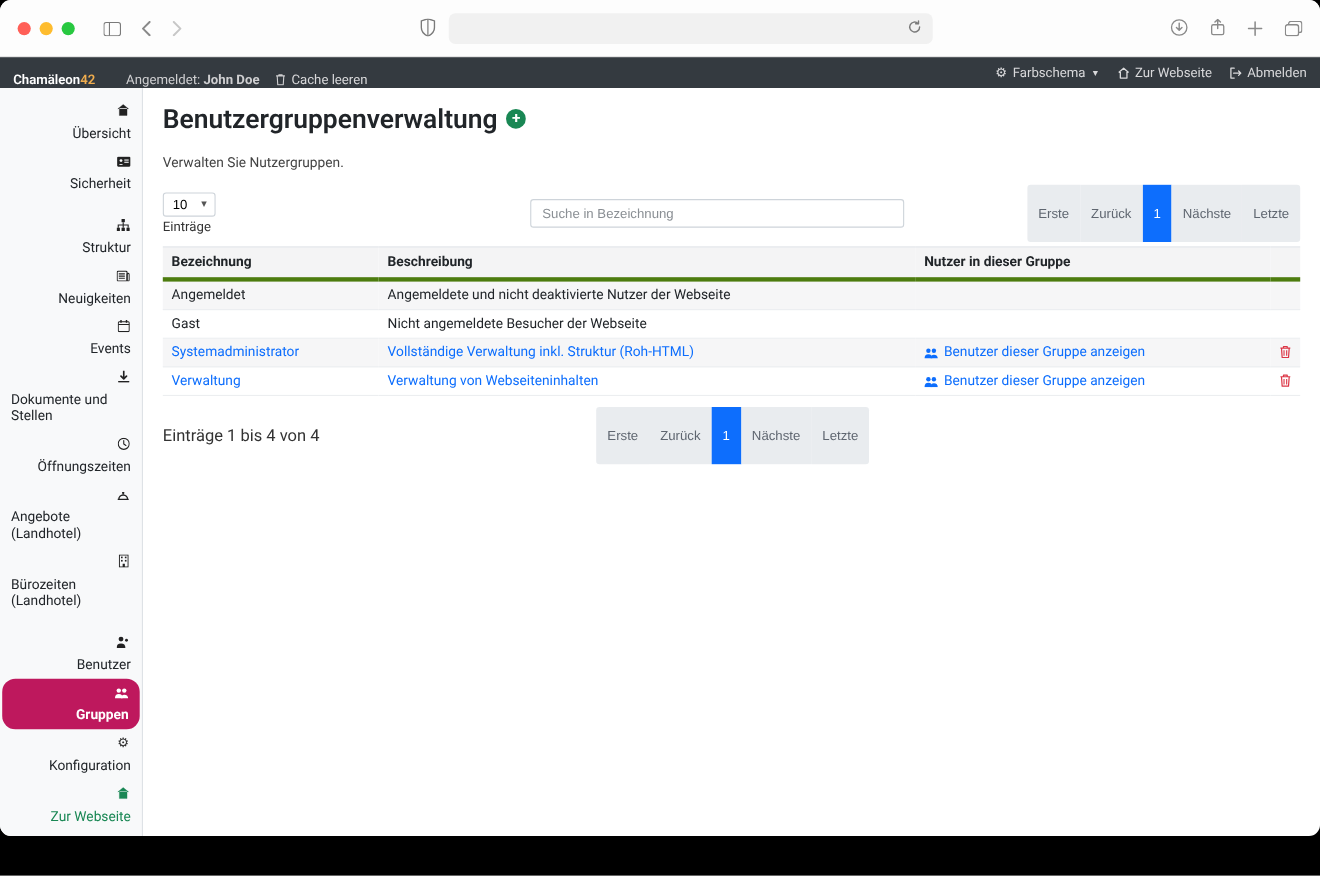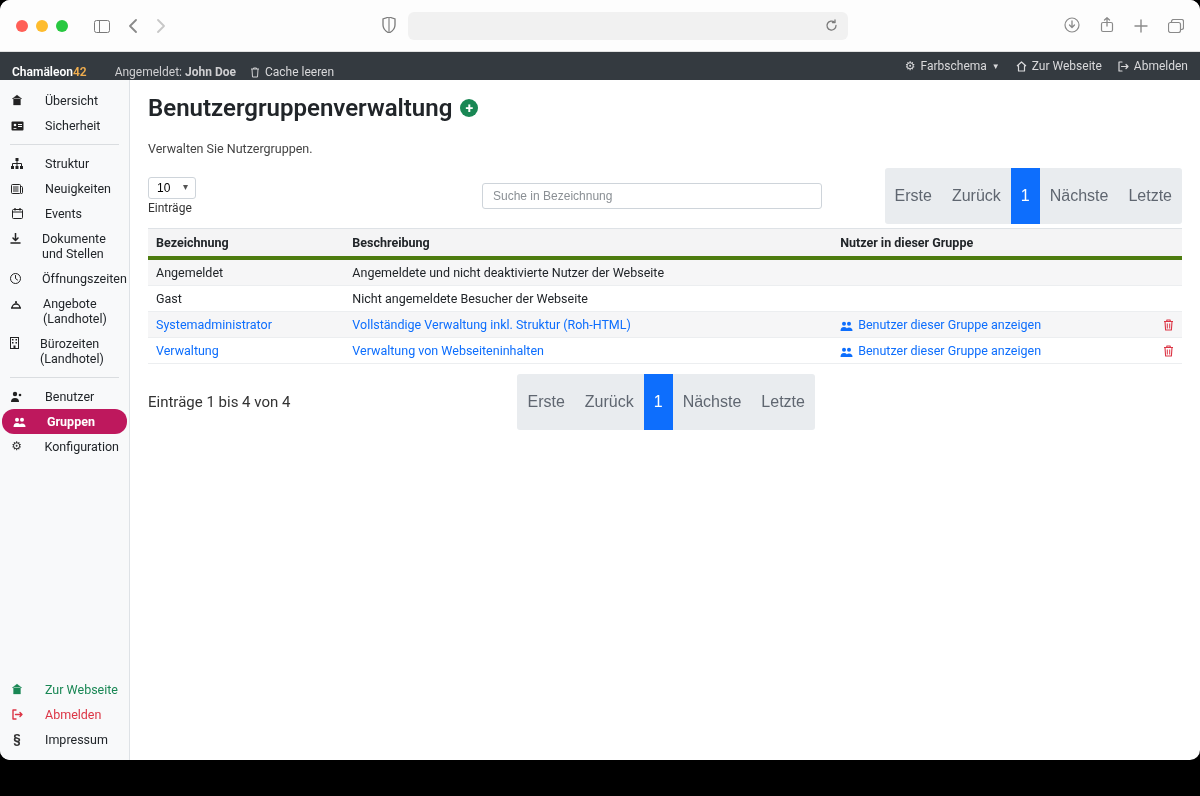--- a/index.html
+++ b/index.html
@@ -62,22 +62,22 @@
 
   .body { flex: 1; display: flex; min-height: 0; }
   .sidebar {
     width: 130px; background: #f8f9fa; border-right: 1px solid #dee2e6;
     display: flex; flex-direction: column; padding: 8px 0;
     font-size: 12.5px;
   }
   .nav-group { margin-bottom: 0; }
   .nav-divider { height: 1px; background: #dadde0; margin: 6px 10px; }
   .nav-item {
-    display: flex; align-items: flex-start; gap: 21px;
-    padding: 5px 10px; cursor: pointer; color: #212529;
+    display: flex; align-items: flex-end; gap: 7px;
+    padding: 5px 10px; cursor: pointer; color: #212529; flex-direction: column;
   }
   .nav-item.active { background: #be185d; color: #fff; border-radius: 12px; margin: 0 2px; font-weight: bold; }
   .nav-item .ic { width: 14px; text-align: center; font-size: 12px; color: #333; }
   .nav-item.active .ic { color: #fff; }
   .sidebar-spacer { flex: 1; }
   .nav-item.green { color: #198754; }
   .nav-item.green .ic { color: #198754; }
   .nav-item.red { color: #dc3545; }
   .nav-item.red .ic { color: #dc3545; }
 
@@ -100,21 +100,21 @@
   .page-size-wrap::after {
     content: "▾"; position: absolute; right: 8px; top: 4px; font-size: 10px; color: #555; pointer-events: none;
   }
   .search-input {
     flex: 0 0 340px; margin-left: 270px;
     border: 1px solid #ced4da; border-radius: 3px; padding: 5px 10px; font-size: 12px;
   }
   .search-input::placeholder { color: #8a8f94; }
   .pager { margin-left: auto; display: flex; gap: 0; }
   .pager-btn {
-    background: #e9ecef; color: #5f6670; padding: 19px 10px; font-size: 16px;
+    background: #e9ecef; color: #5f6670; padding: 19px 10px; font-size: 12px;
     border: none; cursor: pointer;
   }
   .pager-btn:first-child { border-radius: 3px 0 0 3px; }
   .pager-btn:last-child { border-radius: 0 3px 3px 0; }
   .pager-btn.active { background: #0d6efd; color: #fff; }
   .entries-label { font-size: 12px; color: #333; margin-top: 2px; }
 
   .table { width: 100%; border-collapse: collapse; margin-top: 4px; font-size: 12.5px; }
   .table thead th {
     text-align: left; font-weight: 700; background: #f4f4f5;

